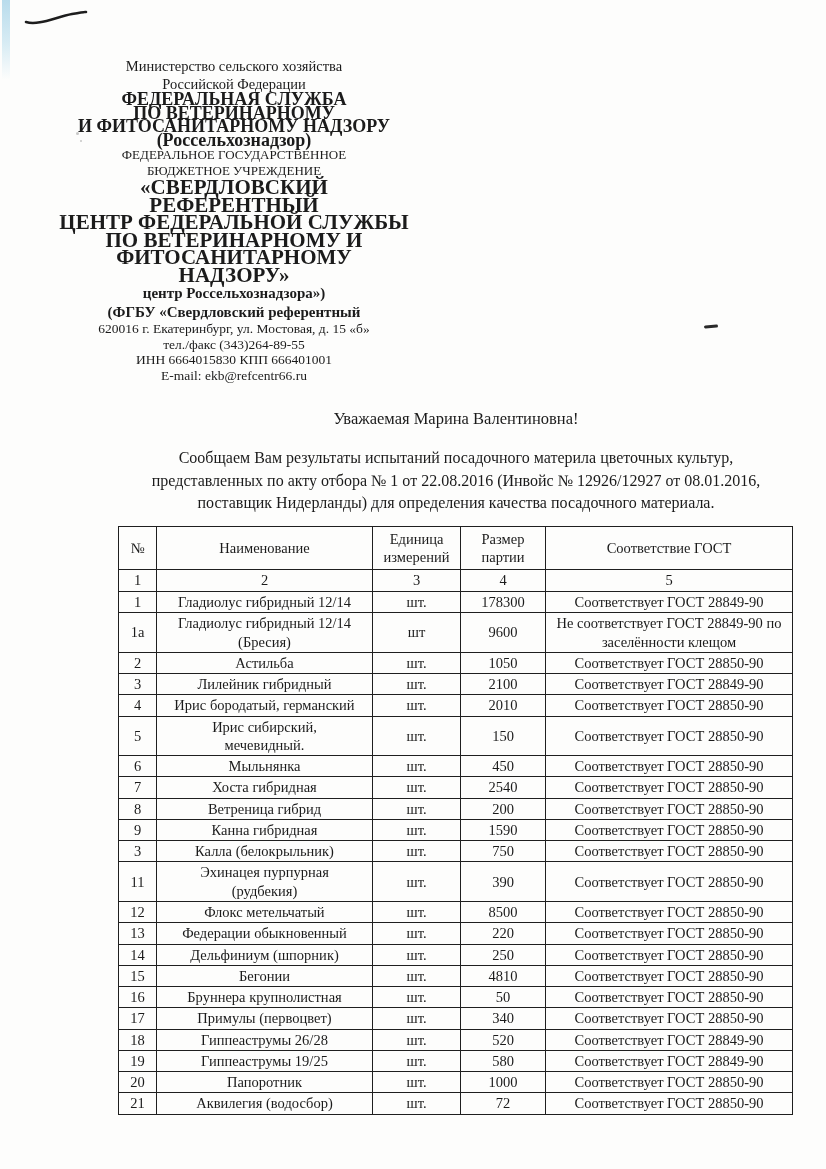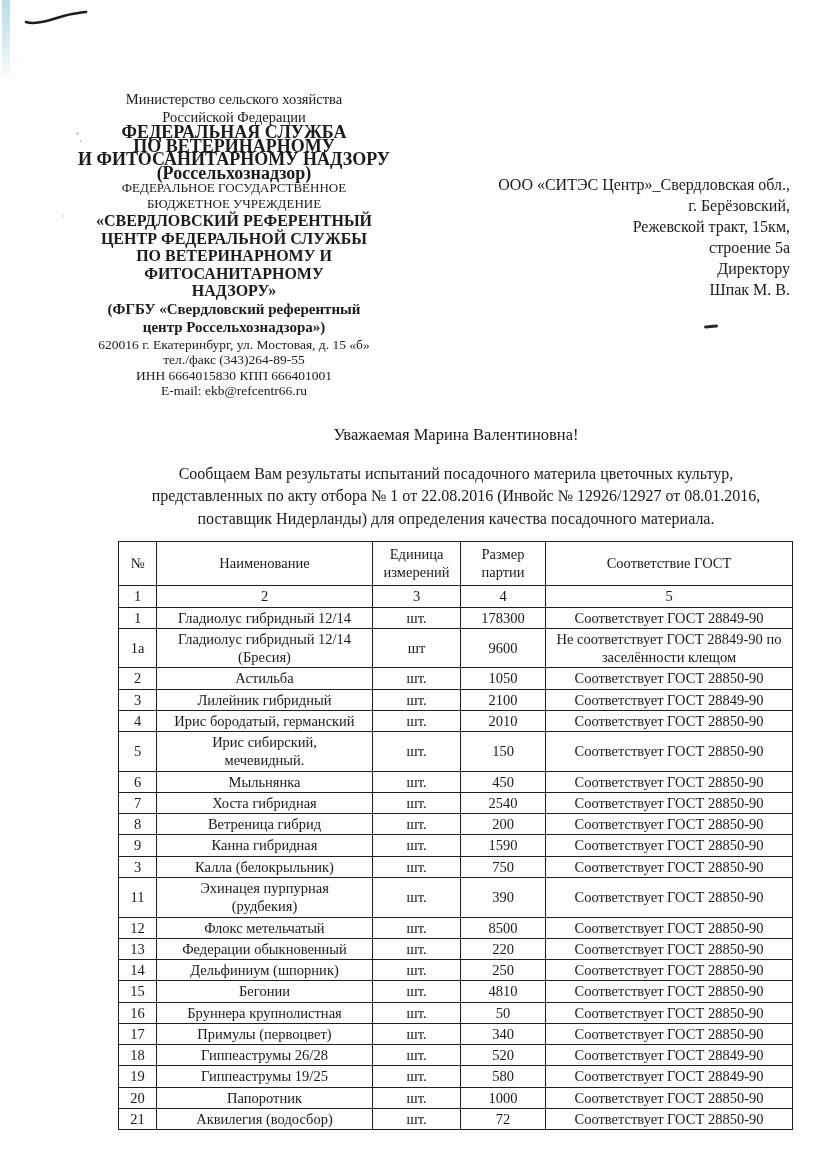--- a/index.html
+++ b/index.html
@@ -11,26 +11,26 @@
   .scan-strip{position:absolute;left:2px;top:0;width:8px;height:80px;
     background:linear-gradient(#b9dcec,#d8ecf4 55%,rgba(216,236,244,0));}
   .pen-stroke{position:absolute;left:24px;top:6px;}
   .pen-dash{position:absolute;left:704px;top:325px;width:14px;height:3px;
     background:#2a2a2a;transform:rotate(-5deg);border-radius:2px;}
   .speck{position:absolute;background:#9b9b9b;opacity:.55;border-radius:50%;}
   .speck.a{left:76px;top:132px;width:3px;height:3px;}
   .speck.b{left:80px;top:140px;width:2px;height:2px;}
   .speck.c{left:62px;top:215px;width:2px;height:2px;opacity:.35;}
 
-  .letterhead{display:flex;align-items:flex-start;padding-top:90px;}
+  .letterhead{display:flex;align-items:flex-start;padding-top:57px;}
   .sender{width:352px;margin-left:58px;text-align:center;}
   .lh-ministry{font-size:14.5px;line-height:18px;}
   .lh-service{font-weight:bold;font-size:18px;line-height:13.5px;}
   .lh-inst{font-size:13px;line-height:16px;}
-  .lh-center{font-weight:bold;font-size:16px;line-height:17.5px;}
+  .lh-center{font-weight:bold;font-size:21px;line-height:17.5px;}
   .lh-short{font-weight:bold;font-size:15px;line-height:18.5px;}
   .lh-contacts{font-size:13.5px;line-height:15.5px;}
 
   .recipient{margin-left:auto;margin-right:36px;margin-top:84px;
     width:330px;text-align:right;font-size:16px;line-height:21px;}
 
   .salutation{margin:26px 0 0 118px;width:676px;text-align:center;
     font-size:16.5px;line-height:20px;}
   .body-par{margin:18px 0 0 118px;width:676px;text-align:center;
     font-size:16px;line-height:22.5px;}
@@ -79,39 +79,31 @@
         <div>БЮДЖЕТНОЕ УЧРЕЖДЕНИЕ</div>
       </div>
       <div class="lh-center">
         <div>«СВЕРДЛОВСКИЙ РЕФЕРЕНТНЫЙ</div>
         <div>ЦЕНТР ФЕДЕРАЛЬНОЙ СЛУЖБЫ</div>
         <div>ПО ВЕТЕРИНАРНОМУ И</div>
         <div>ФИТОСАНИТАРНОМУ</div>
         <div>НАДЗОРУ»</div>
       </div>
       <div class="lh-short">
+        <div>центр Россельхознадзора»)</div>
         <div>(ФГБУ «Свердловский референтный</div>
-        <div>центр Россельхознадзора»)</div>
       </div>
       <div class="lh-contacts">
         <div>620016 г. Екатеринбург, ул. Мостовая, д. 15 «б»</div>
         <div>тел./факс (343)264-89-55</div>
         <div>ИНН 6664015830 КПП 666401001</div>
         <div>E-mail: ekb@refcentr66.ru</div>
       </div>
     </div>
 
-    <div class="recipient">
-      <div>ООО «СИТЭС Центр»_Свердловская обл.,</div>
-      <div>г. Берёзовский,</div>
-      <div>Режевской тракт, 15км,</div>
-      <div>строение 5а</div>
-      <div>Директору</div>
-      <div>Шпак М. В.</div>
-    </div>
   </div>
 
   <div class="salutation">Уважаемая Марина Валентиновна!</div>
 
   <div class="body-par">
     <div>Сообщаем Вам результаты испытаний посадочного материла цветочных  культур,</div>
     <div>представленных по акту отбора №  1 от 22.08.2016 (Инвойс № 12926/12927 от 08.01.2016,</div>
     <div>поставщик Нидерланды) для определения качества посадочного материала.</div>
   </div>
 

